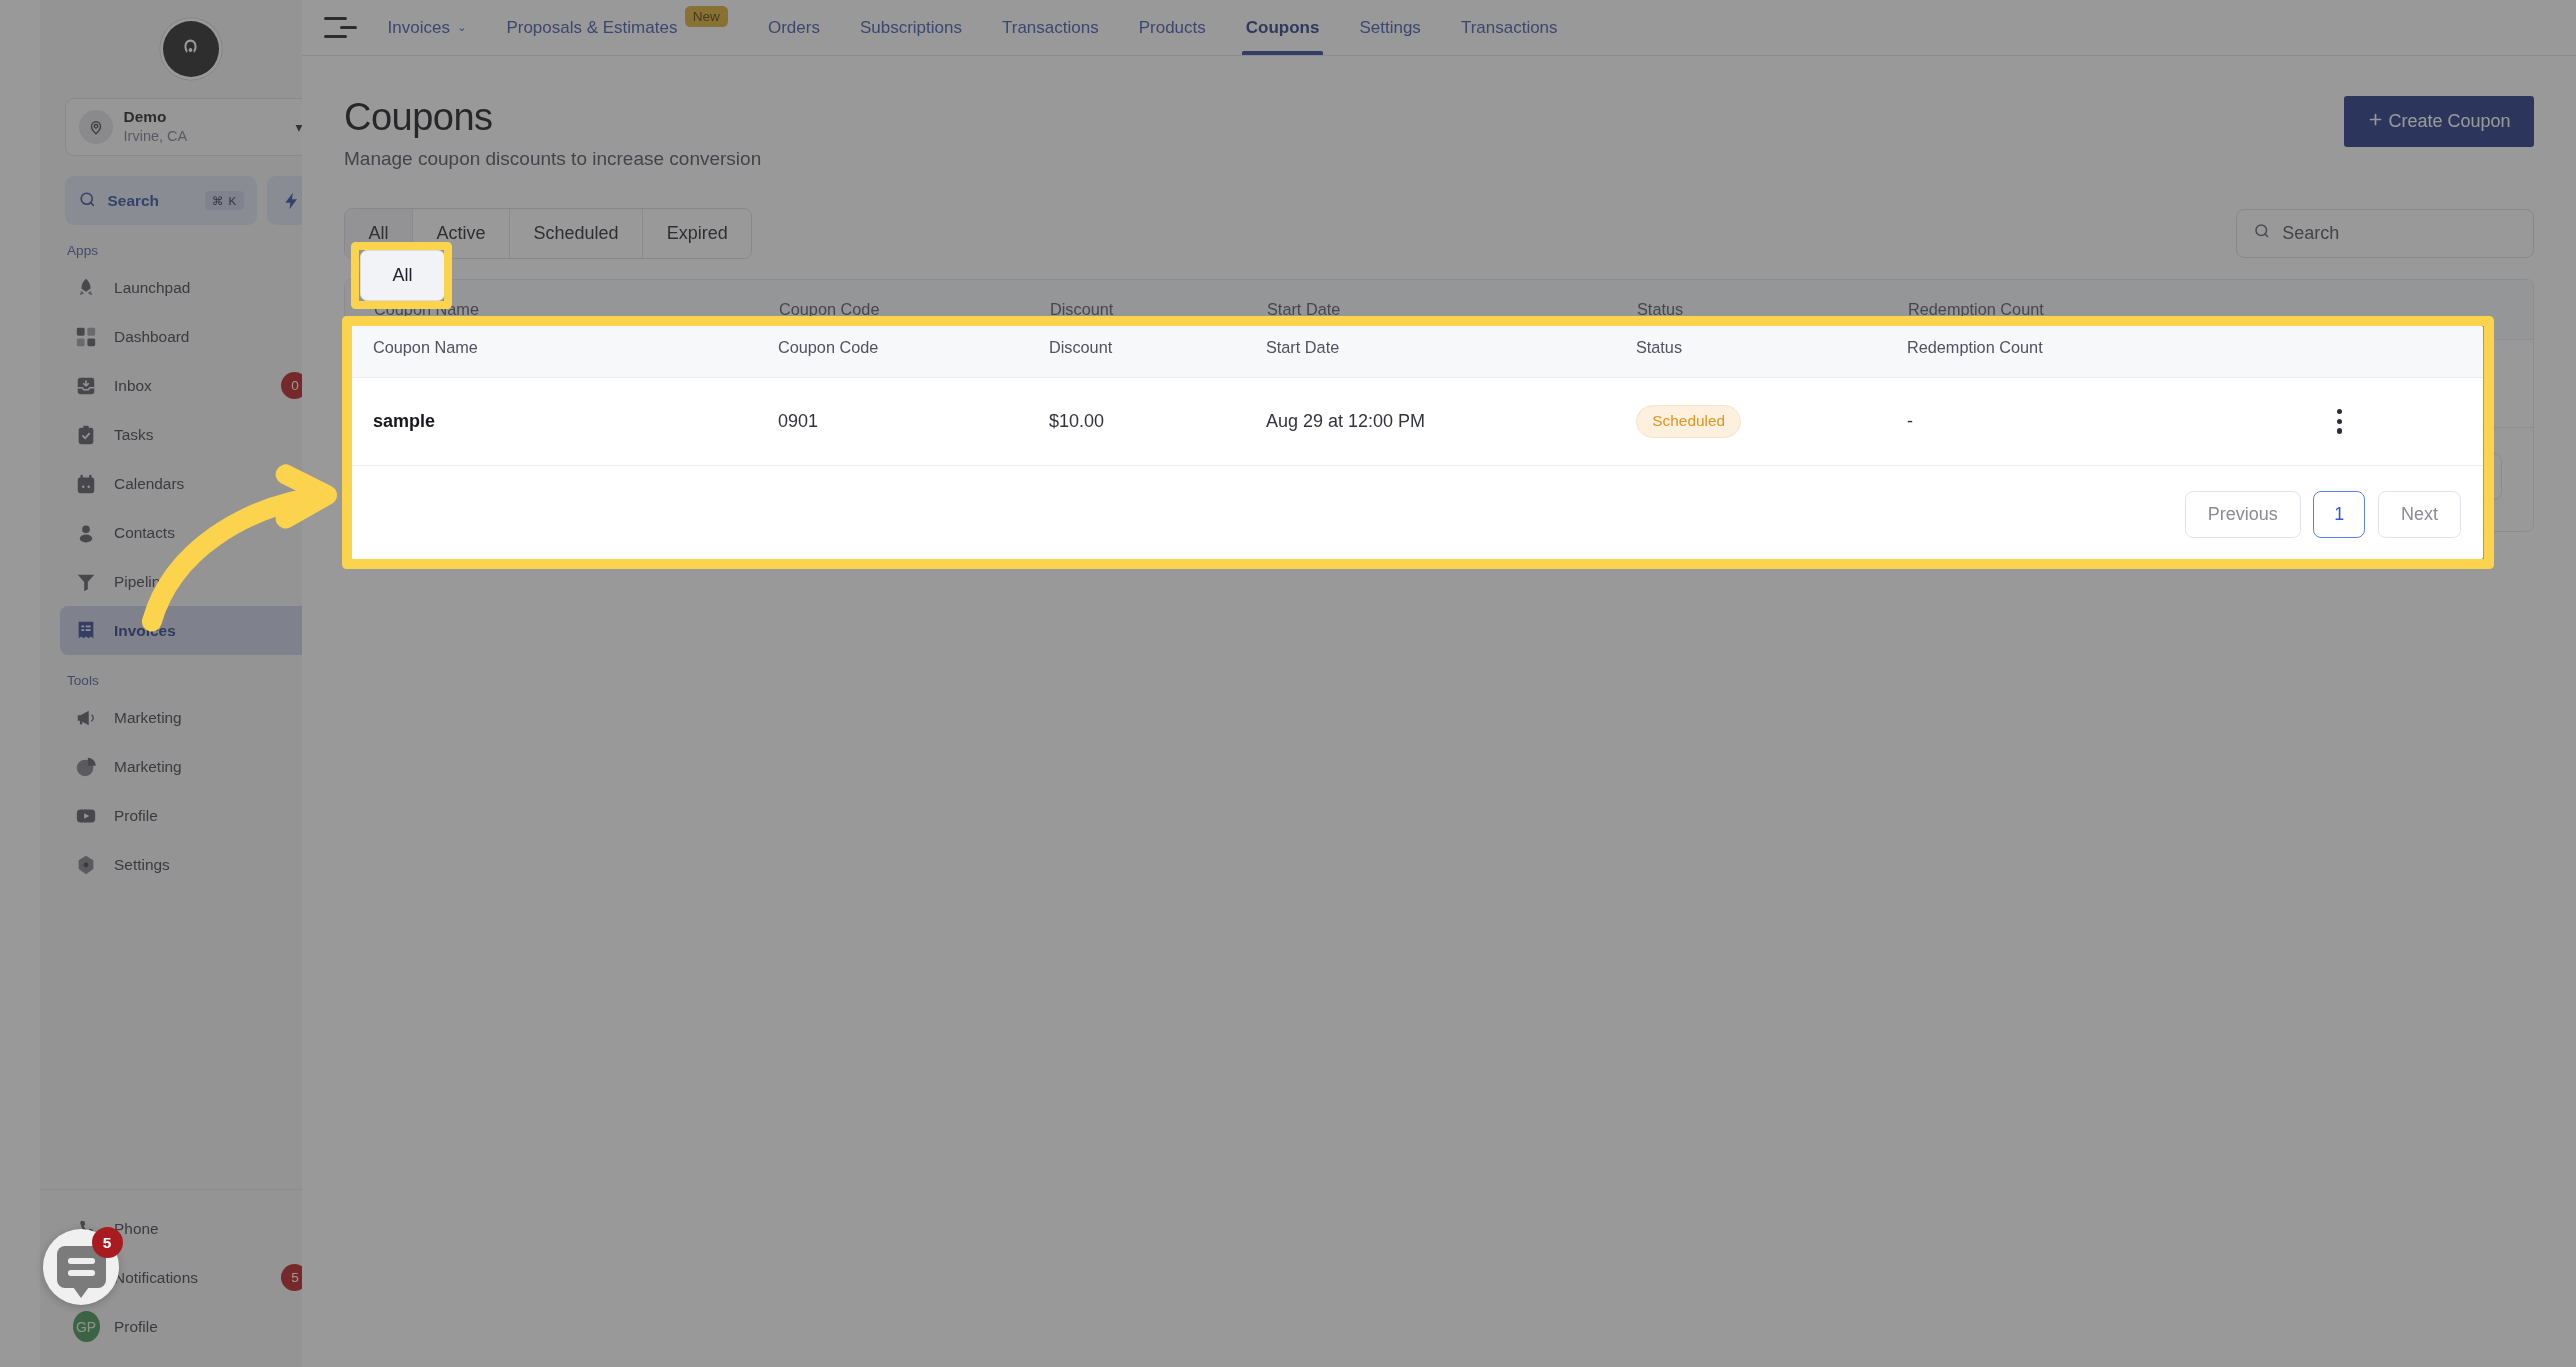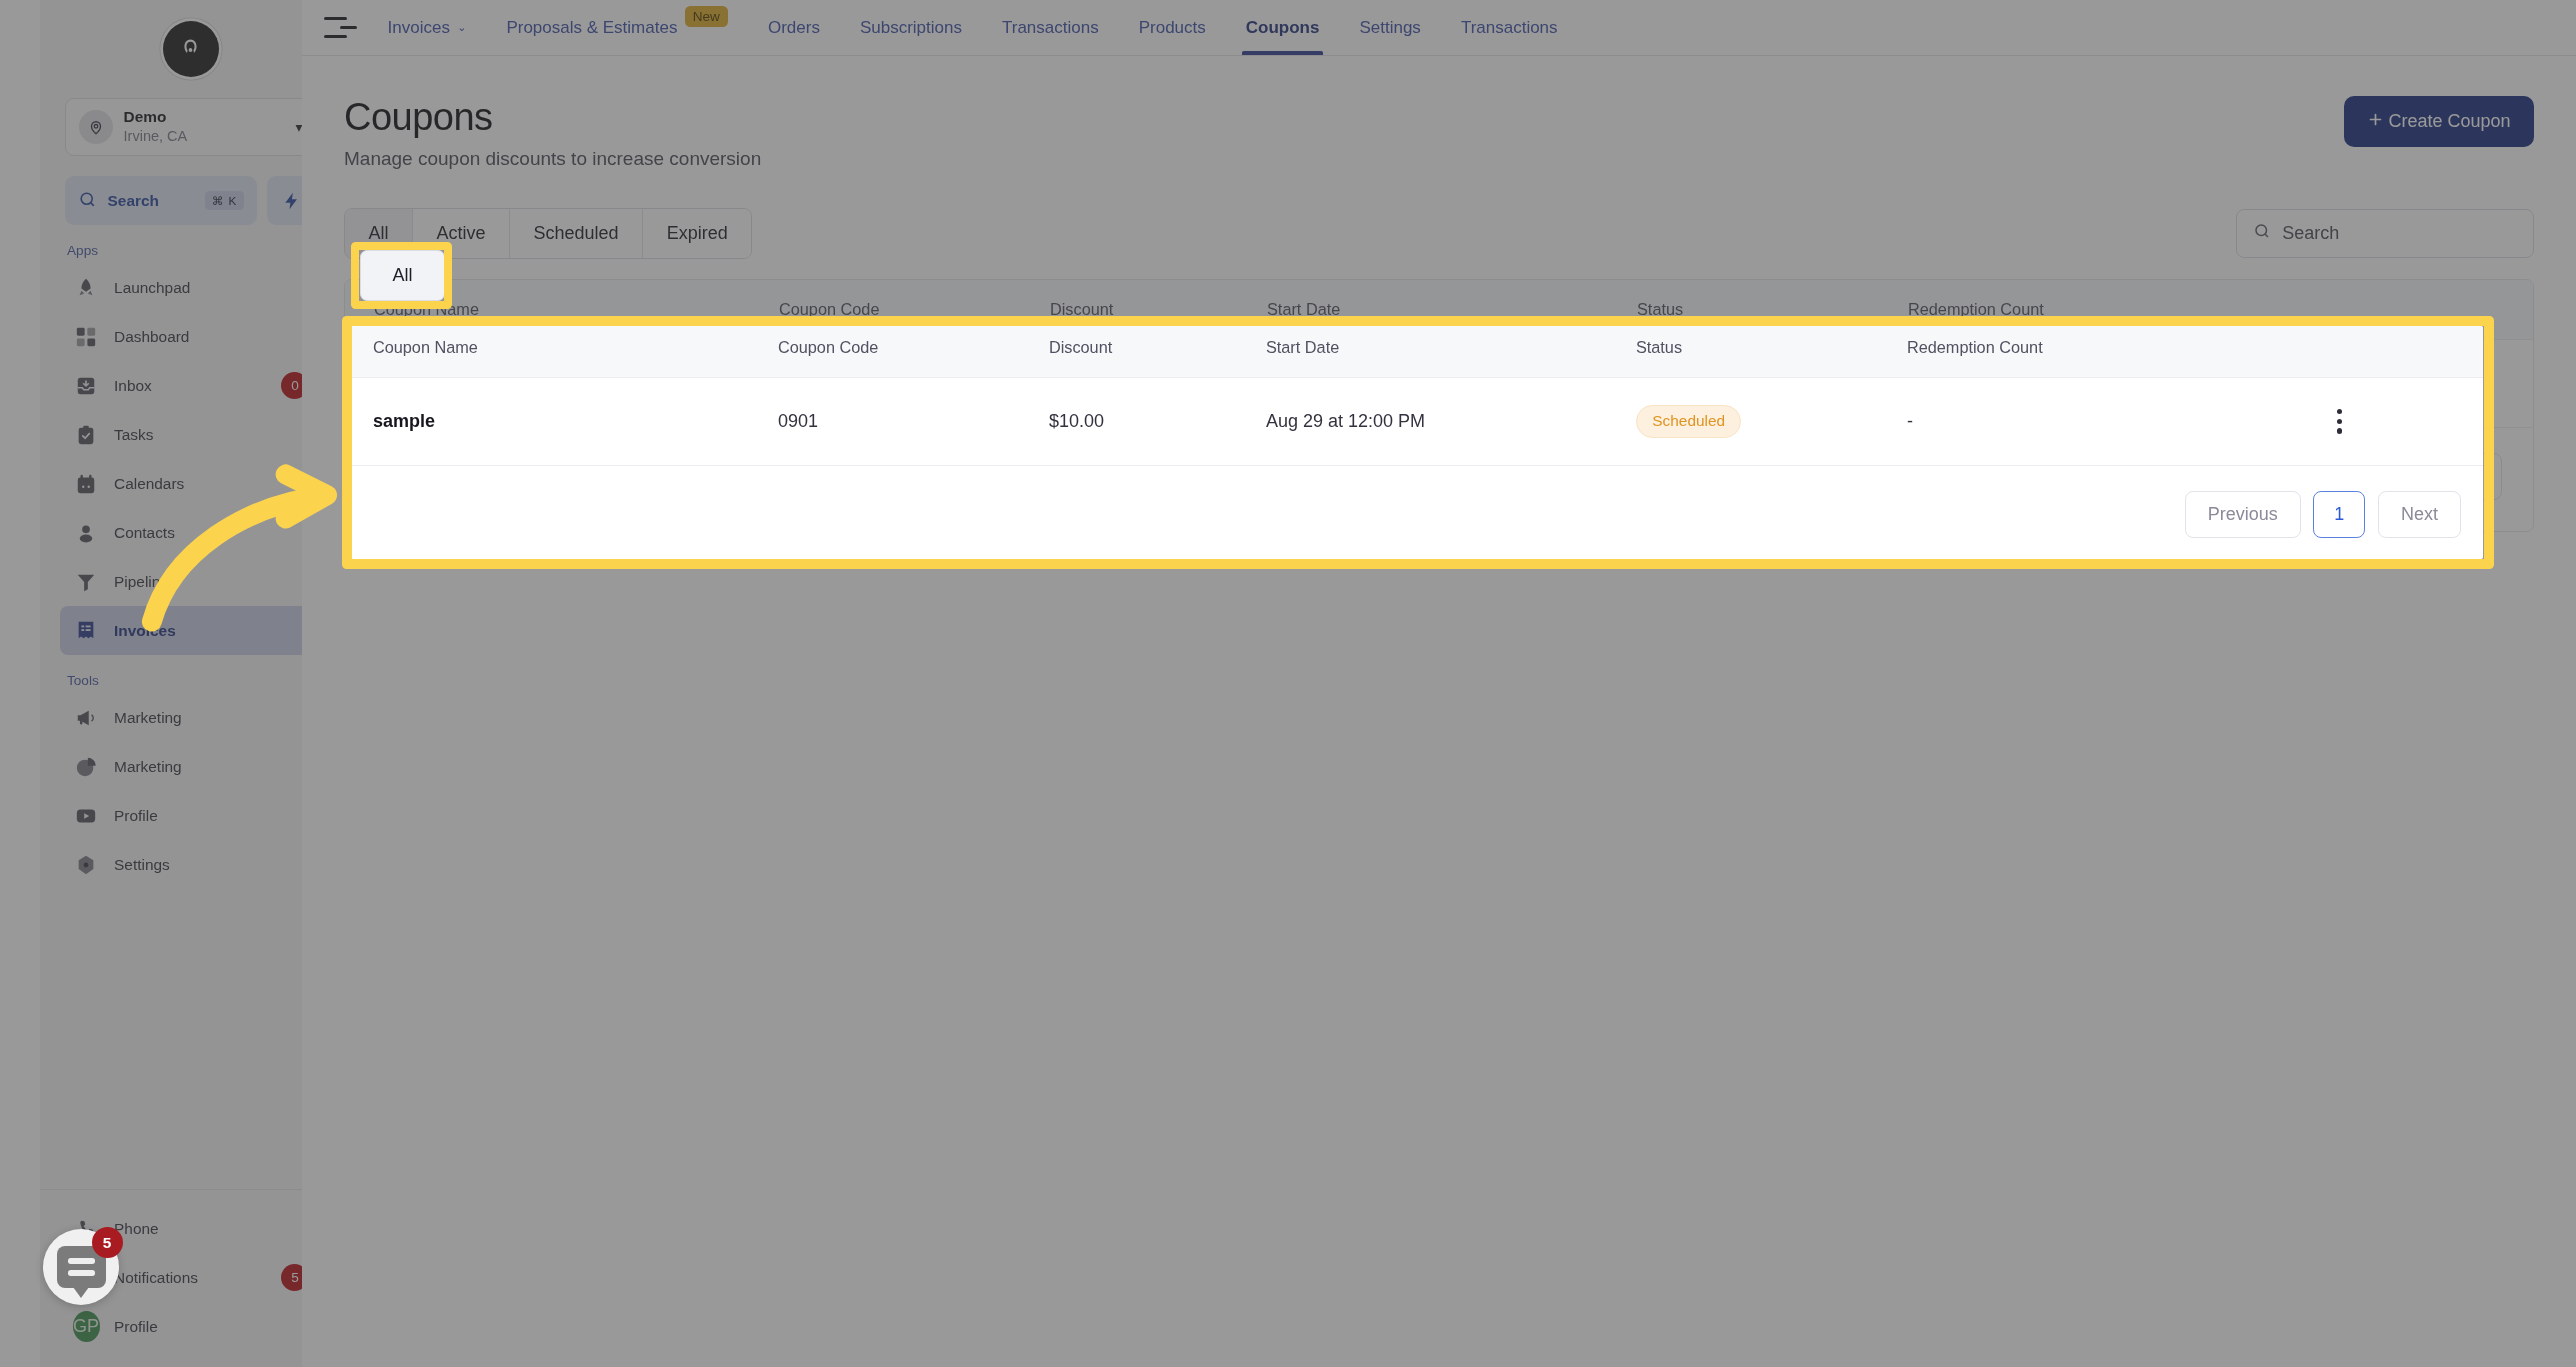--- a/index.html
+++ b/index.html
@@ -102,21 +102,21 @@
     min-width: 27px; height: 27px; border-radius: 13.6px;
     display: flex; align-items: center; justify-content: center;
     font-size: 13.6px; padding: 0 7.2px;
   }
   .sidebar-bottom { margin-top: auto; padding-bottom: 16px; border-top: 0.9px solid #e3e3e8; padding-top: 14.5px;}
 
   .avatar-green {
     width: 31px; height: 31px; border-radius: 50%;
     background: #3d8f4e; color: #e9f3ea;
     display: flex; align-items: center; justify-content: center;
-    font-size: 18px;
+    font-size: 14px;
   }
 
   
   #main {
     position: absolute; left: 302px; top: 0;
     width: 2274px; height: 1367px;
     background: #ffffff;
     display: flex; flex-direction: column;
   }
   #topbar {
@@ -159,21 +159,21 @@
 
   
   .page-head {
     display: flex; align-items: flex-start; justify-content: space-between;
     padding: 40px 42px 0 42px;
   }
   .page-title { font-size: 38px; color: #111118; font-weight: 500; letter-spacing: -0.5px;}
   .page-sub { font-size: 19px; color: #4c4c59; margin-top: 9px; }
   .btn-primary {
     background: #1c3180; color: #ffffff;
-    border: none; border-radius: 10px;
+    border: none; border-radius: 3px;
     height: 51px; padding: 0 23.5px;
     font-size: 18px; font-family: inherit;
     display: flex; align-items: center; gap: 4px;
   }
 
   
   .toolbar {
     display: flex; align-items: center; justify-content: space-between;
     padding: 38px 42px 0 42px;
   }

